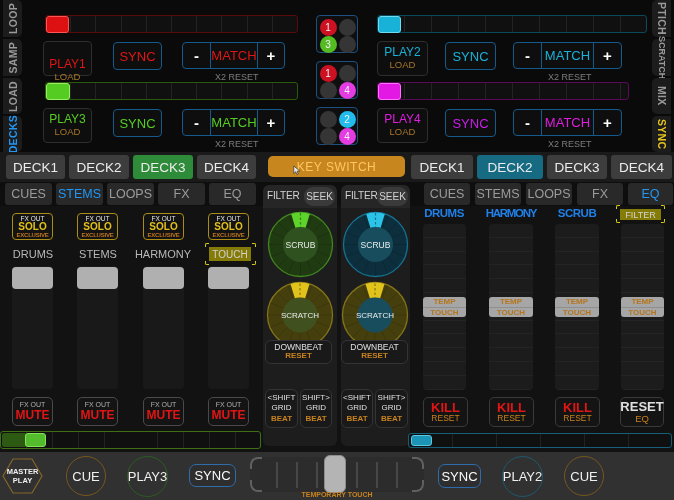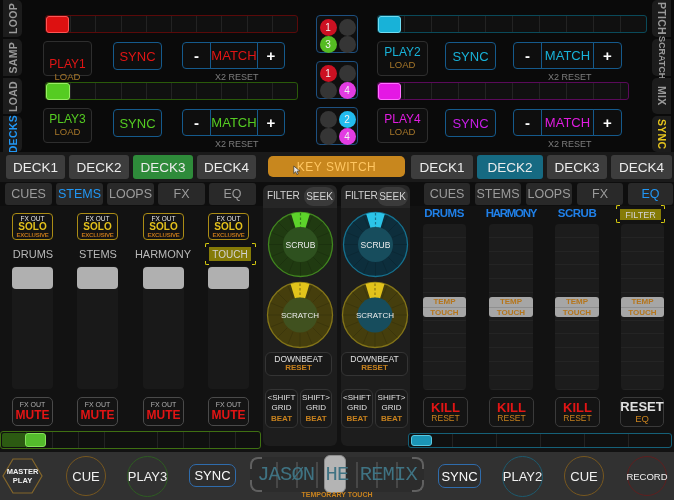--- a/index.html
+++ b/index.html
@@ -54,21 +54,21 @@
   .temp { position:absolute; width:43px; top:297px; height:20px; background:#a6a6a6; border-radius:3px;
     display:flex; flex-direction:column; align-items:center; justify-content:center; line-height:1.2; }
   .temp div { font-size:8px; font-weight:700; color:#b5761d; width:100%; text-align:center; }
   .temp .t1 { border-bottom:1px solid #8f8f8f; }
   .kill { position:absolute; width:45px; top:397px; height:30px; background:#141414; border:1px solid #3a3a3a;
     border-radius:5px; display:flex; flex-direction:column; align-items:center; justify-content:center; line-height:1.05; }
   .kill .a { font-size:13px; font-weight:700; color:#e21515; }
   .kill .b { font-size:8.5px; color:#c8821e; }
   .elbl { position:absolute; top:207px; height:13px; color:#2080e8; font-weight:700; font-size:11.5px; text-align:center; letter-spacing:-0.5px; }
   .midp { position:absolute; top:208px; height:238px; background:#1d1d1d; border-radius:0 0 6px 6px; }
-  .dwn { position:absolute; top:352px; height:24px; background:#191919; border:1px solid #343434; border-radius:6px;
+  .dwn { position:absolute; top:340px; height:24px; background:#191919; border:1px solid #343434; border-radius:6px;
     display:flex; flex-direction:column; align-items:center; justify-content:center; line-height:1.1; }
   .dwn .a { font-size:8.5px; color:#e0e0e0; }
   .dwn .b { font-size:8px; font-weight:700; color:#c8821e; }
   .shf { position:absolute; top:389px; height:39px; background:#191919; border:1px solid #343434; border-radius:6px;
     display:flex; flex-direction:column; align-items:center; justify-content:center; line-height:1.32; }
   .shf div { font-size:8px; color:#e0e0e0; }
   .shf .o { font-weight:700; color:#c8821e; }
   .bbar { position:absolute; left:0; top:452px; width:674px; height:48px; background:#313131; }
   .circ { position:absolute; border-radius:50%; display:flex; align-items:center; justify-content:center;
     color:#f0f0f0; font-size:13px; }
@@ -459,28 +459,25 @@
   <div class="abs" style="left:412px; top:457px; width:12px; height:12px; border-right:2px solid #606060; border-top:2px solid #606060; border-radius:0 8px 0 0;"></div>
   <div class="abs" style="left:250px; top:480px; width:12px; height:12px; border-left:2px solid #606060; border-bottom:2px solid #606060; border-radius:0 0 0 8px;"></div>
   <div class="abs" style="left:412px; top:480px; width:12px; height:12px; border-right:2px solid #606060; border-bottom:2px solid #606060; border-radius:0 0 8px 0;"></div>
   <div class="tick" style="left:276px;"></div>
   <div class="tick" style="left:296px;"></div>
   <div class="tick" style="left:316px;"></div>
   <div class="tick" style="left:356px;"></div>
   <div class="tick" style="left:376px;"></div>
   <div class="tick" style="left:396px;"></div>
   <div class="abs" style="left:324px; top:455px; width:22px; height:38px; background:#b4b4b4; border-radius:6px; border:1px solid #8d8d8d;"></div>
-  <div class="abs" style="left:251px; top:463px; width:172px; text-align:center; font-family:'Liberation Mono',monospace;
-    font-size:20.5px; color:#3f7383; letter-spacing:-0.9px; white-space:pre;">JASØN HE REMIX</div>
   <div class="abs" style="left:270px; top:491px; width:134px; text-align:center; font-size:7px; font-weight:700; color:#c8821e;">TEMPORARY TOUCH</div>
 
   <div class="syncb" style="left:438px; top:464px; width:43px; height:24px;">SYNC</div>
   <div class="circ" style="left:502px; top:456px; width:41px; height:41px; border:1.2px solid #1d5a6e;">PLAY2</div>
   <div class="circ" style="left:564px; top:456px; width:40px; height:40px; border:1.2px solid #77571f;">CUE</div>
-  <div class="circ" style="left:627px; top:456px; width:40px; height:40px; border:1.2px solid #5e1f1f; font-size:9.5px;">RECORD</div>
 
   <div class="abs" style="left:205px; top:243px; width:4px; height:4px; border-left:1.5px solid #d8cc10; border-top:1.5px solid #d8cc10; border-radius:2px 0 0 0;"></div>
   <div class="abs" style="left:252px; top:243px; width:4px; height:4px; border-right:1.5px solid #d8cc10; border-top:1.5px solid #d8cc10; border-radius:0 2px 0 0;"></div>
   <div class="abs" style="left:205px; top:261px; width:4px; height:4px; border-left:1.5px solid #d8cc10; border-bottom:1.5px solid #d8cc10; border-radius:0 0 0 2px;"></div>
   <div class="abs" style="left:252px; top:261px; width:4px; height:4px; border-right:1.5px solid #d8cc10; border-bottom:1.5px solid #d8cc10; border-radius:0 0 2px 0;"></div>
   <div class="abs" style="left:616px; top:205px; width:4px; height:4px; border-left:1.5px solid #d8cc10; border-top:1.5px solid #d8cc10; border-radius:2px 0 0 0;"></div>
   <div class="abs" style="left:661px; top:205px; width:4px; height:4px; border-right:1.5px solid #d8cc10; border-top:1.5px solid #d8cc10; border-radius:0 2px 0 0;"></div>
   <div class="abs" style="left:616px; top:219px; width:4px; height:4px; border-left:1.5px solid #d8cc10; border-bottom:1.5px solid #d8cc10; border-radius:0 0 0 2px;"></div>
   <div class="abs" style="left:661px; top:219px; width:4px; height:4px; border-right:1.5px solid #d8cc10; border-bottom:1.5px solid #d8cc10; border-radius:0 0 2px 0;"></div>
   <svg class="abs" style="left:293px; top:165px;" width="9" height="11" viewBox="0 0 12 14">

